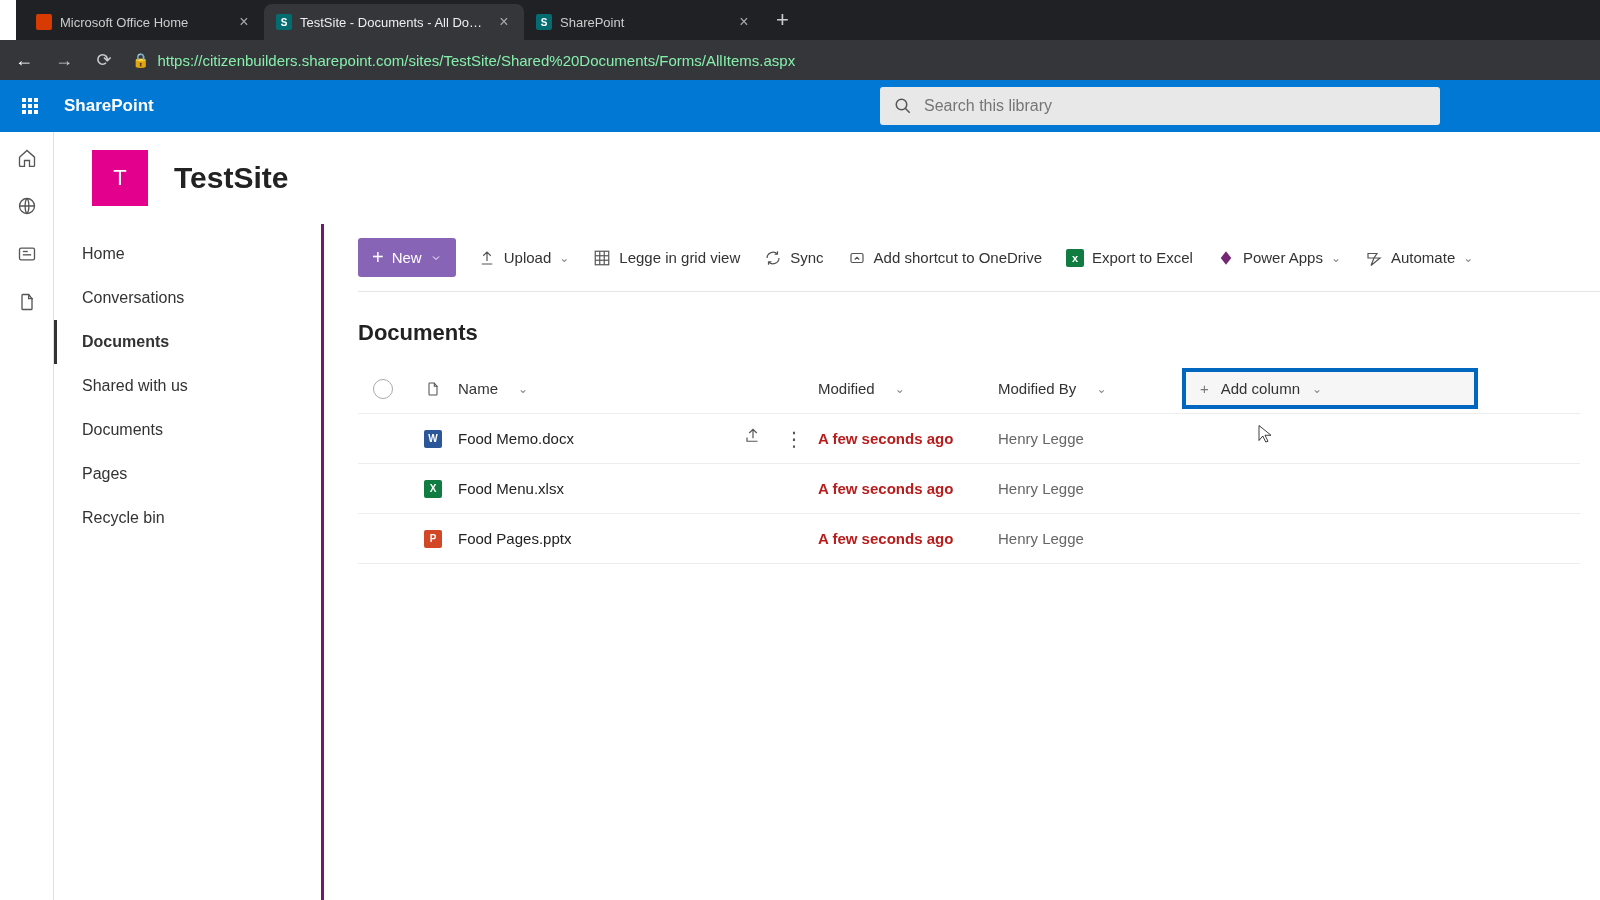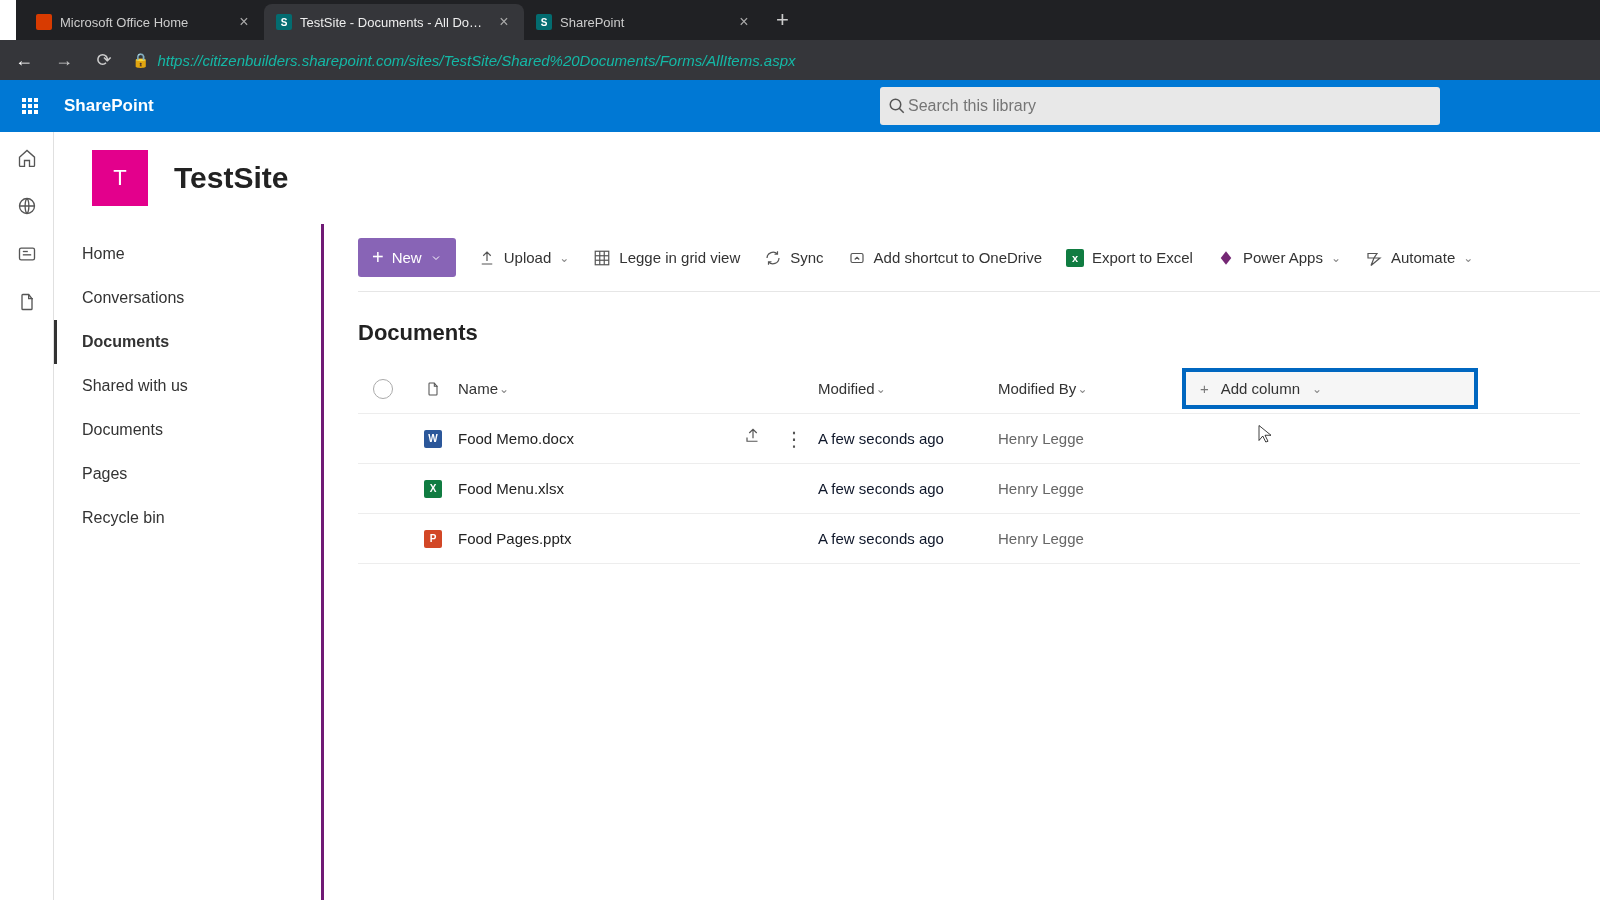--- a/index.html
+++ b/index.html
@@ -12,30 +12,30 @@
 .tab-favicon { width: 16px; height: 16px; border-radius: 2px; flex-shrink: 0; display:flex; align-items:center; justify-content:center; font-size:10px; font-weight:bold; color:#fff;}
 .tab-title { overflow: hidden; white-space: nowrap; text-overflow: ellipsis; flex: 1; }
 .tab-close { width: 16px; height: 16px; display:flex; align-items:center; justify-content:center; font-size: 16px; color:#aaa; cursor:pointer; }
 .tab-add { color:#ccc; font-size: 22px; padding: 0 12px; cursor:pointer; }
 
 .browser-nav { background: #35363a; height: 40px; display: flex; align-items: center; padding: 0 12px; gap: 16px; }
 .nav-btn { color: #ccc; font-size: 18px; cursor:pointer; width:24px; text-align:center; }
 .nav-btn.back { color:#fff; }
 .addr-bar { flex: 1; display: flex; align-items: center; gap: 8px; color: #ccc; font-size: 15px; }
 .lock { font-size: 14px; color:#aaa; }
-.url { color:#14b8a6;font-style:italic; }
+.url { color:#86efac; }
 
 
 .suite-header { background: #0078d4; height: 52px; display: flex; align-items: center; padding: 0 0 0 10px; }
 .waffle { width: 40px; height: 40px; display:flex; align-items:center; justify-content:center; cursor:pointer; }
 .waffle-grid { display:grid; grid-template-columns:repeat(3,4px); grid-template-rows:repeat(3,4px); gap:2px; }
 .waffle-grid span { background:#fff; }
 .brand { color:#fff; font-size: 17px; font-weight:600; margin-left: 14px; }
 .search-wrap { margin-left: auto; margin-right: 160px; }
-.search-box { width: 560px; height: 38px; background:#e8e8e8; border-radius:3px; display:flex; align-items:center; padding:0 8px; gap:2px; }
+.search-box { width: 560px; height: 38px; background:#e8e8e8; border-radius:3px; display:flex; align-items:center; padding:0 14px; gap:12px; }
 .search-box input { border:none; background:transparent; font-size:16px; outline:none; flex:1; color:#555; }
 .search-icon { color:#555; }
 
 
 .app-body { display:flex; height: calc(900px - 40px - 40px - 52px); }
 .rail { width: 54px; background:#fff; border-right:1px solid #e0e0e0; display:flex; flex-direction:column; align-items:center; padding-top:16px; gap:28px; }
 .rail-icon { color:#555; cursor:pointer; }
 
 .site-area { flex:1; display:flex; flex-direction:column; }
 .site-header { padding: 18px 0 18px 38px; display:flex; align-items:center; gap: 26px; border-bottom: 0; }
@@ -56,25 +56,25 @@
 .cmd-ico { color:#555; display:flex; }
 .excel-ico { background:#107c41; width:18px; height:18px; color:#fff; font-size:11px; display:flex; align-items:center; justify-content:center; border-radius:2px; font-weight:bold; }
 
 .page-title { font-size: 22px; font-weight:600; padding: 28px 0 18px 0; color:#222; }
 
 .doc-table { width: calc(100% - 20px); }
 .doc-header, .doc-row { display:flex; align-items:center; height: 50px; border-bottom:1px solid #ededed; }
 .col-select { width: 50px; display:flex; justify-content:center; }
 .col-type { width: 50px; display:flex; justify-content:center; }
 .col-name { flex: 0 0 360px; display:flex; align-items:center; gap:10px; font-size:15px; color:#222; }
-.col-modified { flex: 0 0 180px; font-size:15px; color:#0f172a; }
+.col-modified { flex: 0 0 180px; font-size:15px; color:#b91c1c;font-weight:bold; }
 .col-modifiedby { flex: 0 0 170px; font-size:15px; color:#666; }
 .col-add { flex: 0 0 310px; font-size:15px; color:#333; padding-left: 14px; }
 .doc-header .col-name, .doc-header .col-modified, .doc-header .col-modifiedby { color:#333; font-weight:400; }
-.th { display:flex; align-items:center; gap:1px; cursor:pointer; }
+.th { display:flex; align-items:center; gap:20px; cursor:pointer; }
 .chev { color:#888; font-size:12px; }
 .select-circle { width:20px; height:20px; border:1px solid #aaa; border-radius:50%; }
 .file-ico { width:18px; height:18px; border-radius:2px; display:flex; align-items:center; justify-content:center; color:#fff; font-size:10px; font-weight:bold; }
 .word { background:#2b579a; }
 .xlsx { background:#107c41; }
 .pptx { background:#d24726; }
 .hover-actions { margin-left:auto; margin-right:14px; display:flex; gap:22px; color:#555; }
 .add-col-box { border:4px solid #0067c0; padding:8px 14px; display:flex; align-items:center; gap:12px; cursor:pointer; background:#f6f6f6; }
 .cursor { position:absolute; }
 svg { display:block; }

